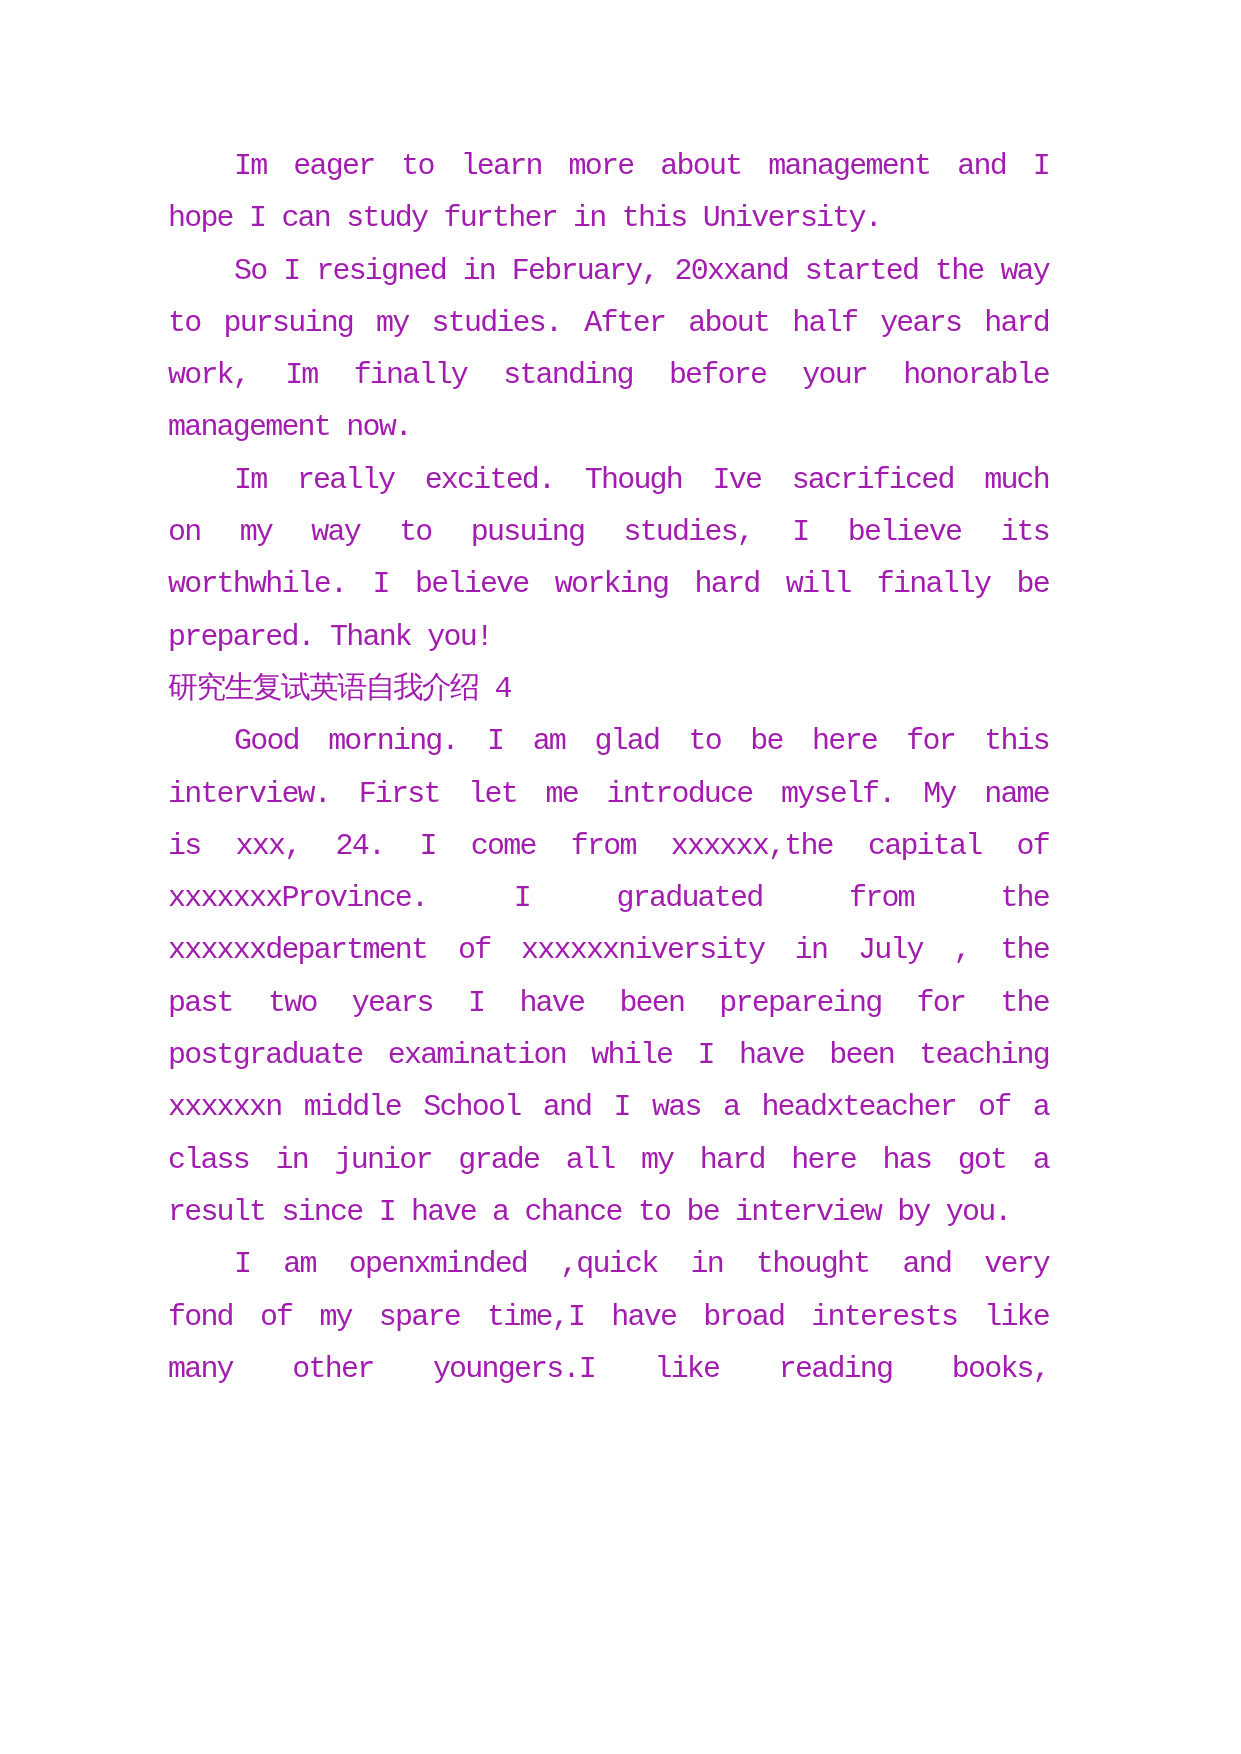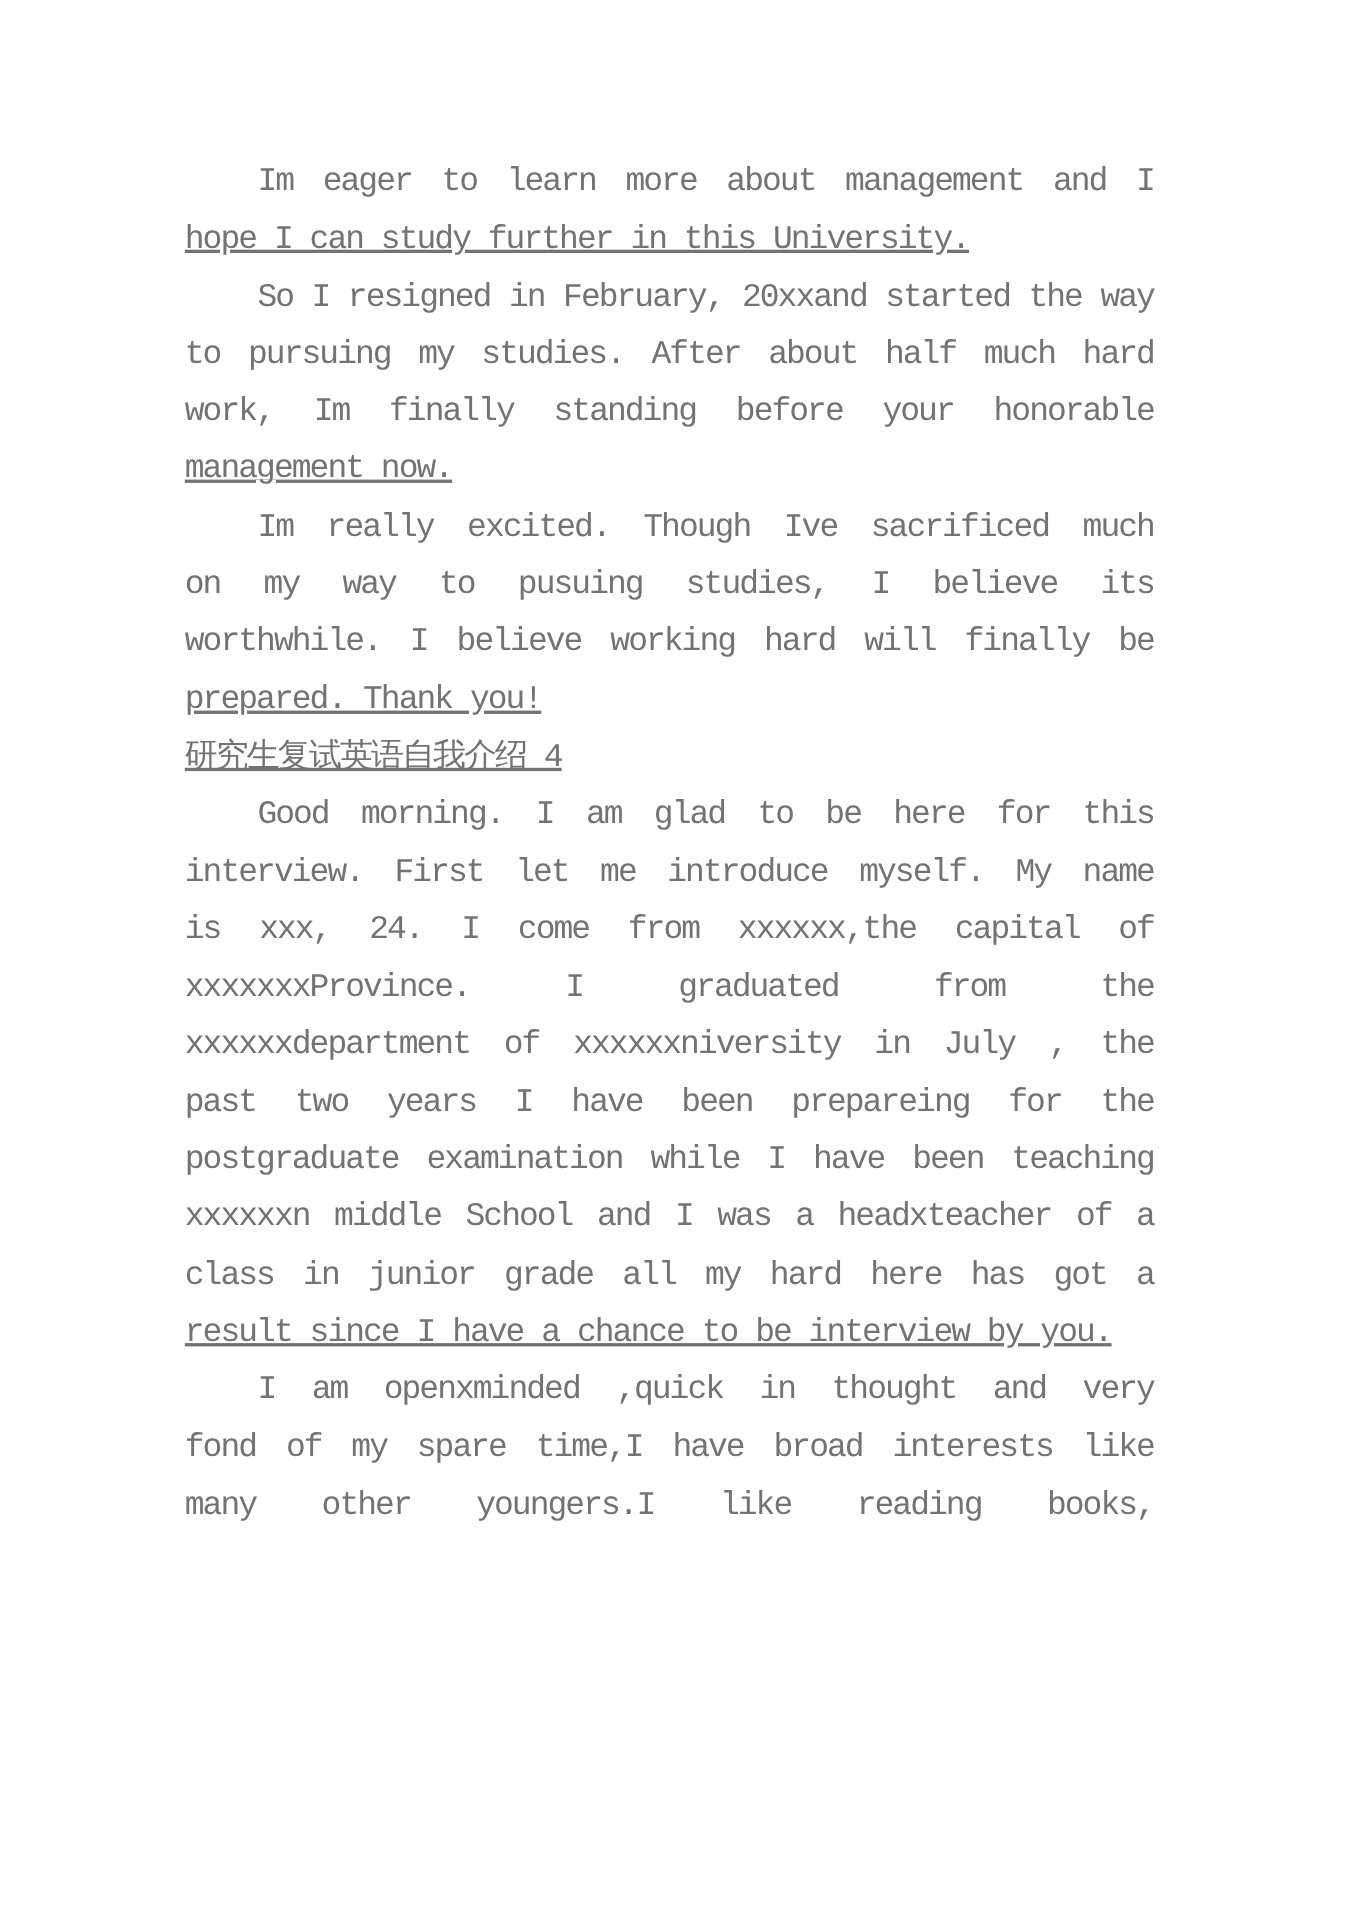--- a/index.html
+++ b/index.html
@@ -16,35 +16,34 @@
     position: relative;
     width: 1241px;
     height: 1754px;
     background: #ffffff;
     box-sizing: border-box;
     padding: 140px 192px 0 168px;
     font-family: "Liberation Mono", "DejaVu Sans Mono", monospace;
     font-size: 30px;
     letter-spacing: -1.8px;
     line-height: 52.3px;
-    color: #737373;
+    color: #a21caf;
   }
   .block {
     margin: 0;
     padding: 0;
   }
   .line {
     text-align: justify;
     text-align-last: justify;
     word-break: normal;
   }
   .line.last {
     text-align: left;
     text-align-last: left;
-    text-decoration: underline;
   }
   .line.first {
     text-indent: 66px;
   }
   .block.heading .line {
     text-align: right;
     text-align-last: left;
     text-indent: 0;
   }
 </style>
@@ -52,21 +51,21 @@
 <body>
 
 <div class="page">
   <div id="doc-content">
       <div class="block paragraph">
         <div class="line first">Im eager to learn more about management and I</div>
         <div class="line last">hope I can study further in this University.</div>
       </div>
       <div class="block paragraph">
         <div class="line first">So I resigned in February, 20xxand started the way</div>
-        <div class="line">to pursuing my studies. After about half much hard</div>
+        <div class="line">to pursuing my studies. After about half years hard</div>
         <div class="line">work, Im finally standing before your honorable</div>
         <div class="line last">management now.</div>
       </div>
       <div class="block paragraph">
         <div class="line first">Im really excited. Though Ive sacrificed much</div>
         <div class="line">on my way to pusuing studies, I believe its</div>
         <div class="line">worthwhile. I believe working hard will finally be</div>
         <div class="line last">prepared. Thank you!</div>
       </div>
       <div class="block heading">

